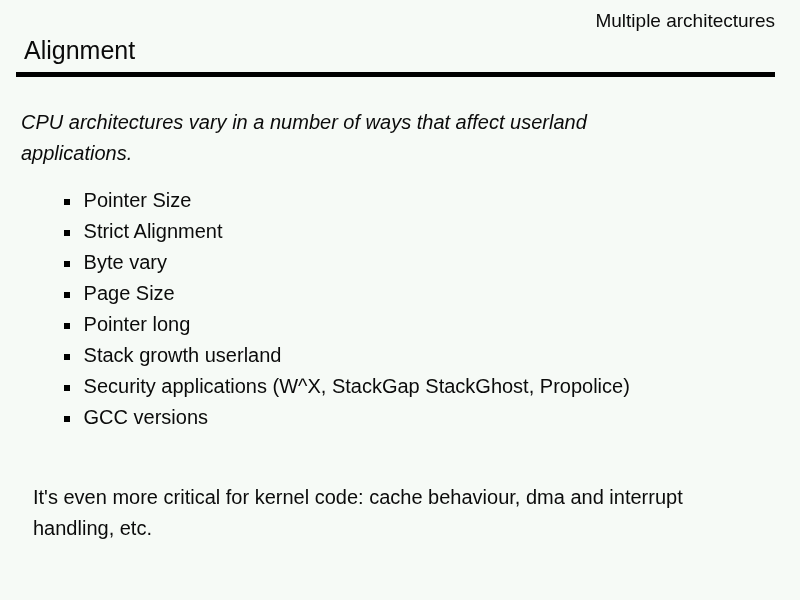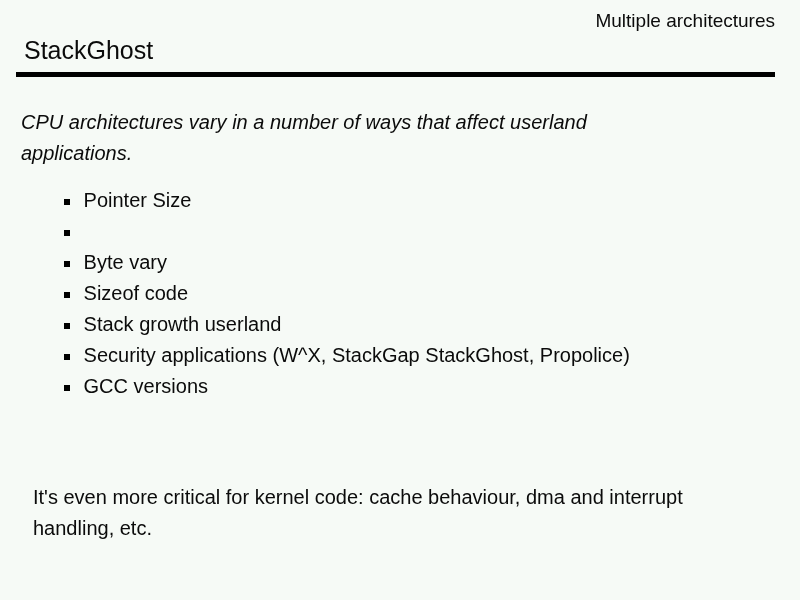--- a/index.html
+++ b/index.html
@@ -81,46 +81,51 @@
     font-size: 20px;
     line-height: 31px;
   }
 </style>
 </head>
 <body>
 
 <div class="slide">
   <div class="header-label">Multiple architectures</div>
 
-  <h1 class="title">StackGhost</h1>
+  <h1 class="title">Alignment</h1>
 
   <div class="rule"></div>
 
   <p class="intro">CPU architectures vary in a number of ways that affect userland applications.</p>
 
   <ul class="bullet-list">
 
       <li class="bullet-item">
         <span class="bullet-square"></span>
         <span class="bullet-text">Pointer Size</span>
       </li>
 
       <li class="bullet-item">
         <span class="bullet-square"></span>
+        <span class="bullet-text">Strict Alignment</span>
       </li>
 
       <li class="bullet-item">
         <span class="bullet-square"></span>
         <span class="bullet-text">Byte vary</span>
       </li>
 
+      <li class="bullet-item">
+        <span class="bullet-square"></span>
+        <span class="bullet-text">Page Size</span>
+      </li>
 
       <li class="bullet-item">
         <span class="bullet-square"></span>
-        <span class="bullet-text">Sizeof code</span>
+        <span class="bullet-text">Pointer long</span>
       </li>
 
       <li class="bullet-item">
         <span class="bullet-square"></span>
         <span class="bullet-text">Stack growth userland</span>
       </li>
 
       <li class="bullet-item">
         <span class="bullet-square"></span>
         <span class="bullet-text">Security applications (W^X, StackGap StackGhost, Propolice)</span>

